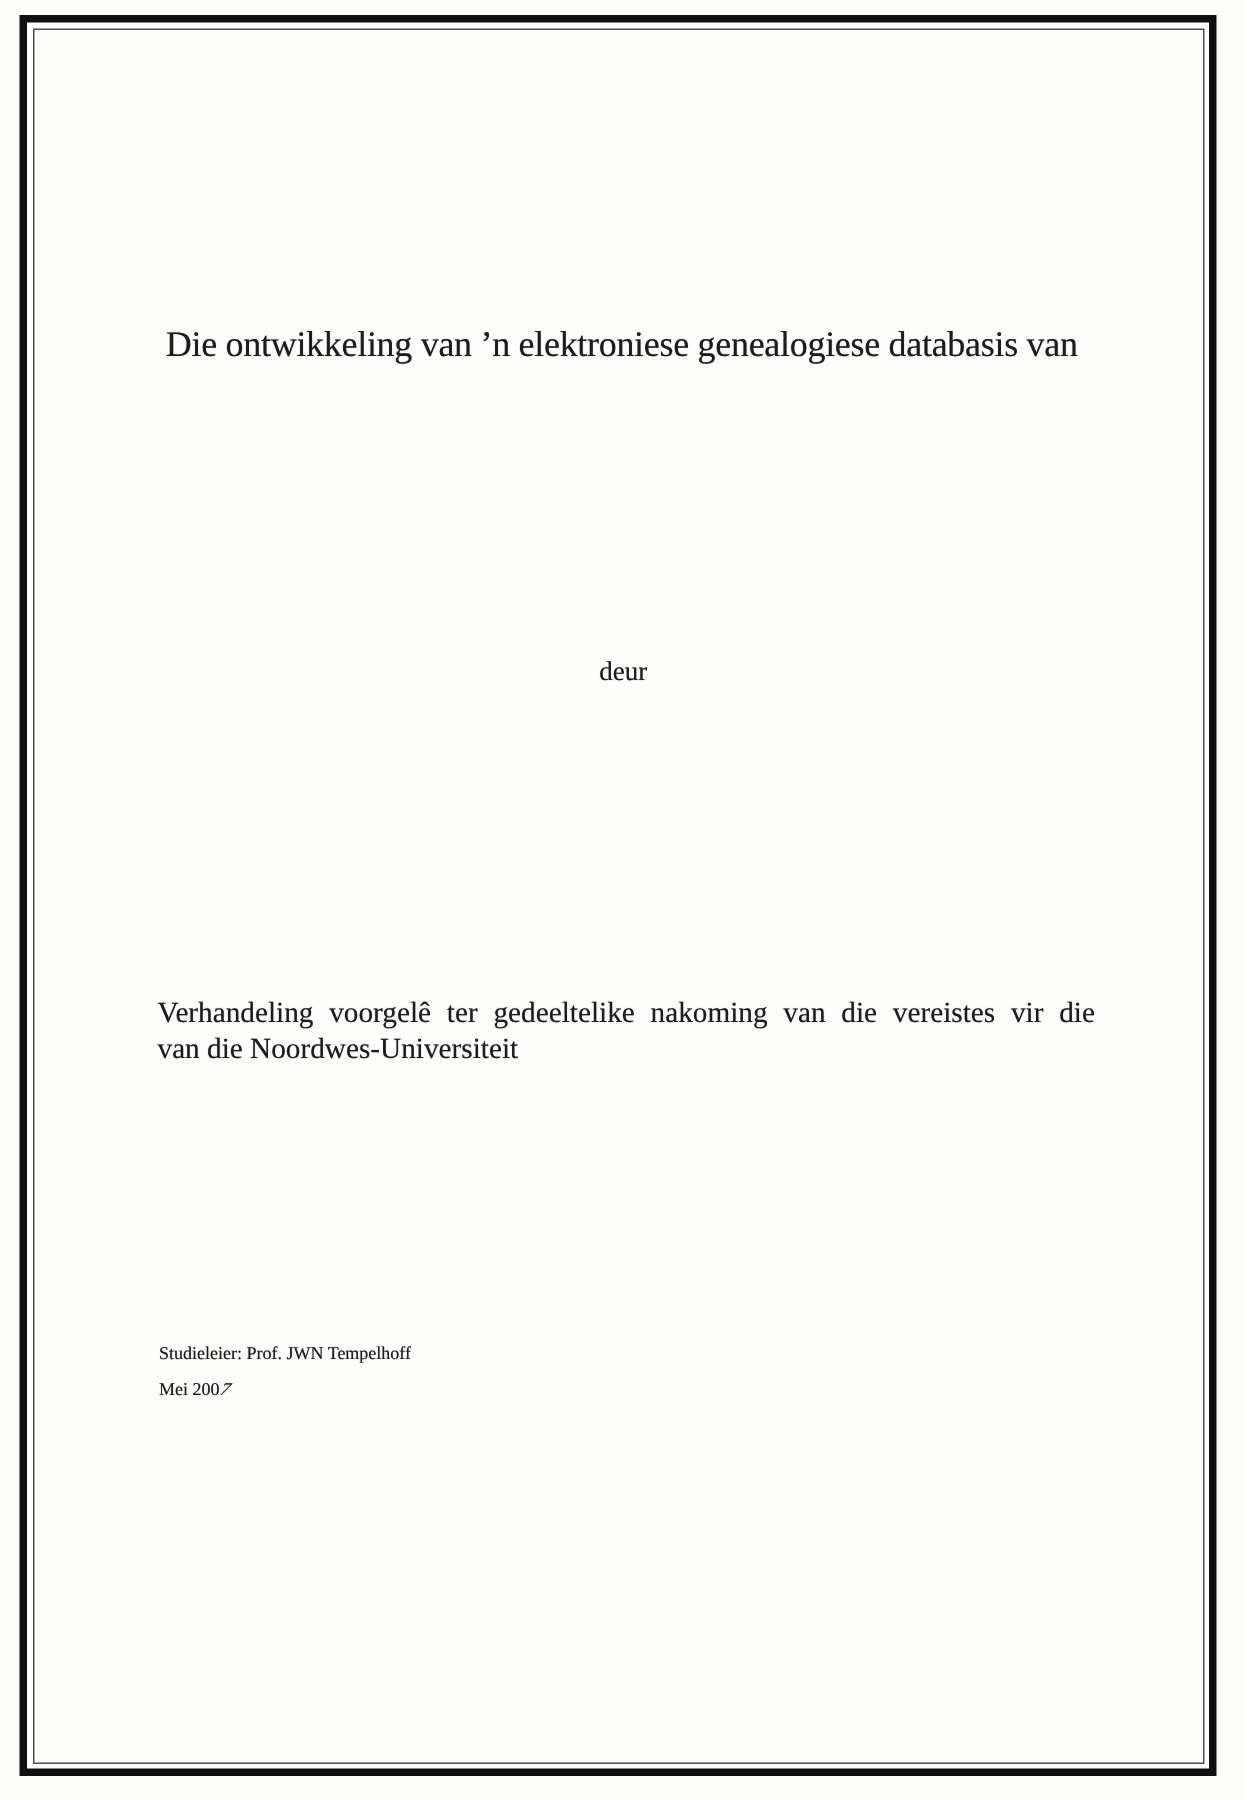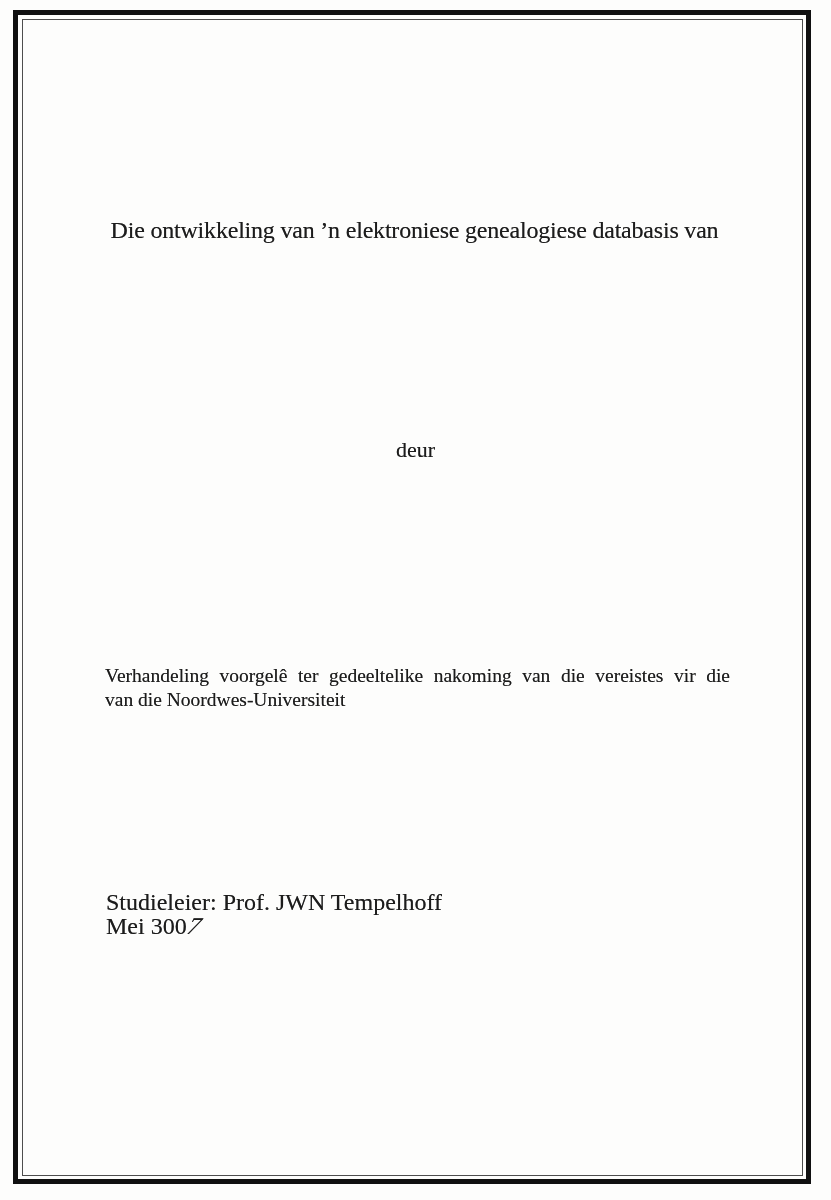--- a/index.html
+++ b/index.html
@@ -29,35 +29,35 @@
   
   .serif-soft{ text-shadow:0 0 0.6px rgba(10,10,10,0.55); }
   .title{
     position:absolute;top:210px;left:42px;right:44px;
     text-align:center;
     font-size:24px;line-height:40px;
     letter-spacing:-0.2px;
   }
   .deur{
     position:absolute;top:437px;left:0;right:0;
-    text-align:center;font-size:22px;
+    text-align:center;font-size:18px;
   }
   .author{
     position:absolute;top:521px;left:0;right:0;
     text-align:center;font-size:21px;
   }
   .statement{
     position:absolute;top:664px;left:105px;width:625px;
     font-size:19.5px;line-height:24px;
   }
   .statement .just{ text-align:justify; text-align-last:justify; }
   .statement em{ font-style:italic; font-weight:normal; }
   .supervisor{
     position:absolute;top:890px;left:106px;
-    font-size:24px;line-height:24px;
+    font-size:12px;line-height:24px;
   }
   .date-digit{
     display:inline-block;
     transform:skewX(-26deg) translateX(1.5px);
   }
   
   .logo{
     position:absolute;left:256px;top:970px;width:320px;height:84px;
   }
   .logo-mark{ position:absolute;left:0;top:0; }
@@ -85,17 +85,17 @@
   <div class="deur serif-soft">deur</div>
 
 
   <div class="statement serif-soft">
     <div class="just">Verhandeling voorgelê ter gedeeltelike nakoming van die vereistes vir die</div>
     <div>van die Noordwes-Universiteit</div>
   </div>
 
   <div class="supervisor serif-soft">
     <div>Studieleier: Prof. JWN Tempelhoff</div>
-    <div><span>Mei 300</span><span class="date-digit">7</span></div>
+    <div><span>Mei 200</span><span class="date-digit">7</span></div>
   </div>
 
 
 </div>
 
 </body></html>

